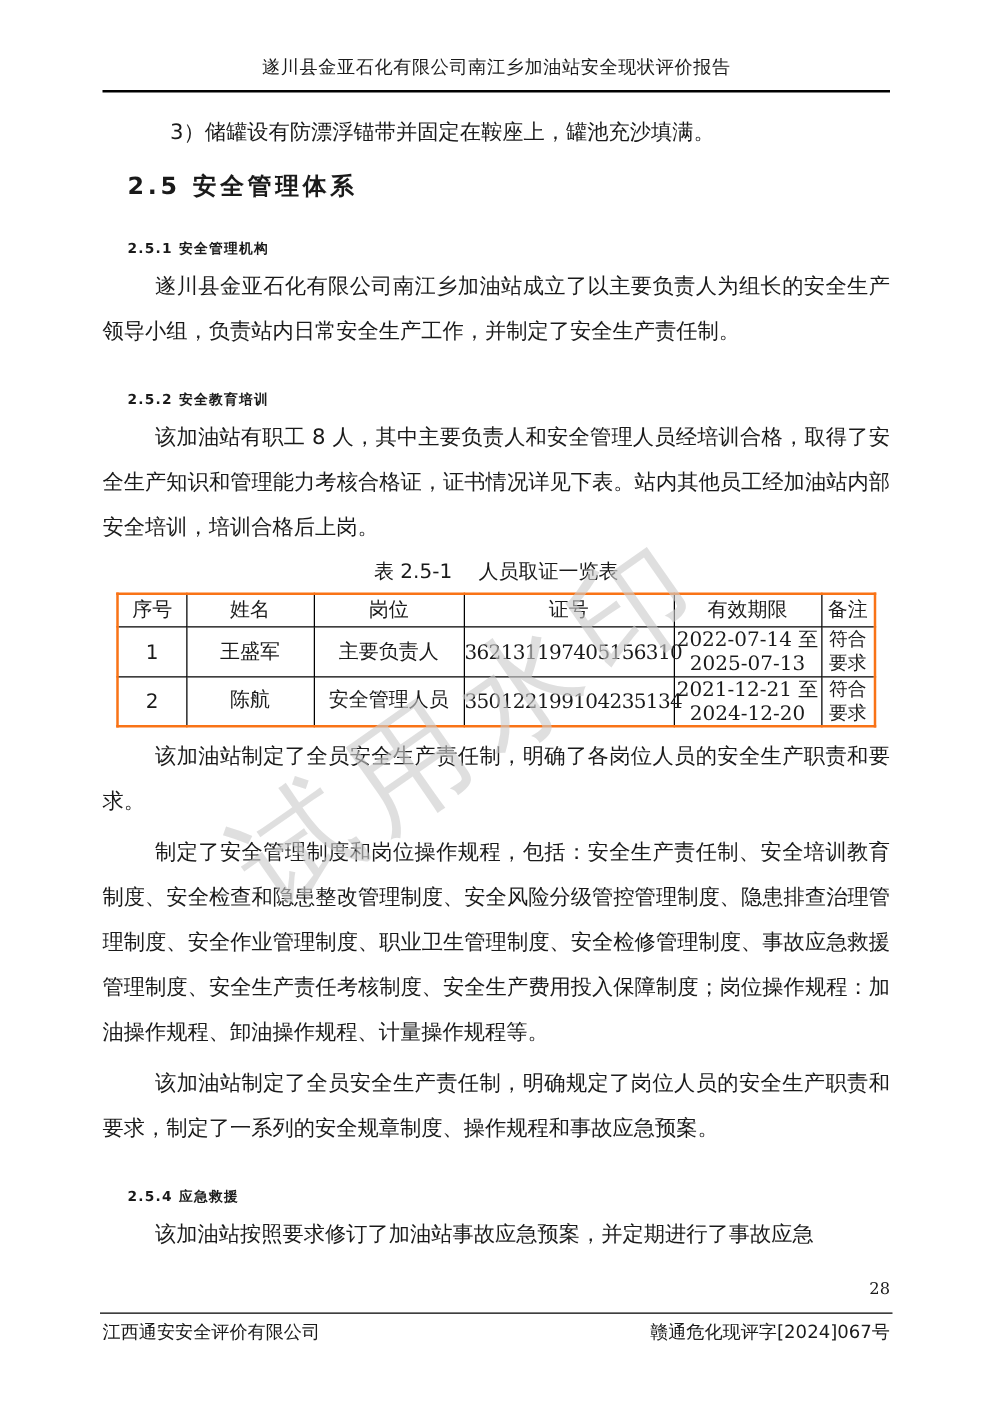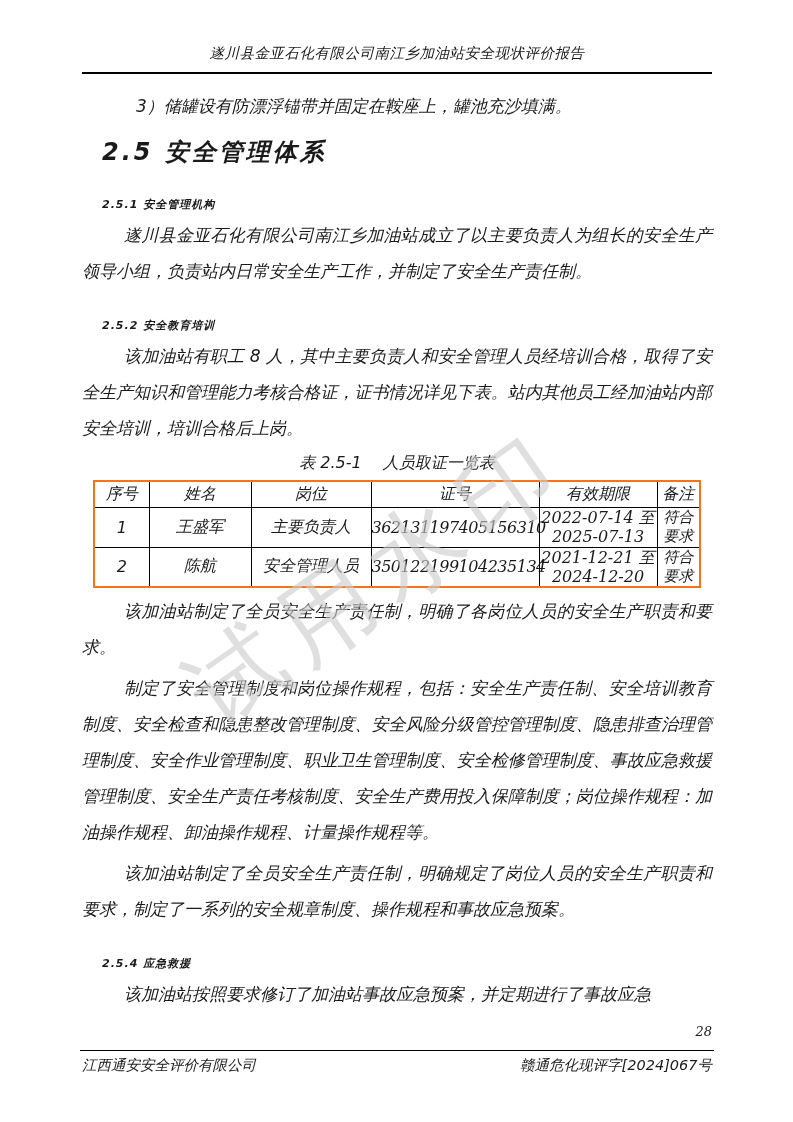--- a/index.html
+++ b/index.html
@@ -7,41 +7,41 @@
   body {
     position: relative;
     background: #ffffff;
     color: #1a1a1a;
     font-family: "DejaVu Sans", sans-serif;
     overflow: hidden;
   }
   .page {
     position: absolute;
     left: 82px; top: 0;
-    width: 630px; height: 972px; font-style: italic;
+    width: 630px; height: 972px;
   }
   
   .doc-header {
     margin-top: 44px;
     text-align: center;
     font-size: 14.5px;
     letter-spacing: 0.5px;
     padding-bottom: 9px;
     border-bottom: 2px solid #000;
   }
   
   .p-tank {
     margin-top: 15px;
     font-size: 17px;
     line-height: 34px;
     text-indent: 54px;
   }
   .h-major {
     margin: 13px 0 0 20px;
-    font-size: 24px;
+    font-size: 19px;
     font-weight: bold;
     letter-spacing: 3px;
   }
   .h-sub {
     margin: 29px 0 0 20px;
     font-size: 11px;
     font-weight: bold;
     letter-spacing: 1px;
   }
   p.body {

